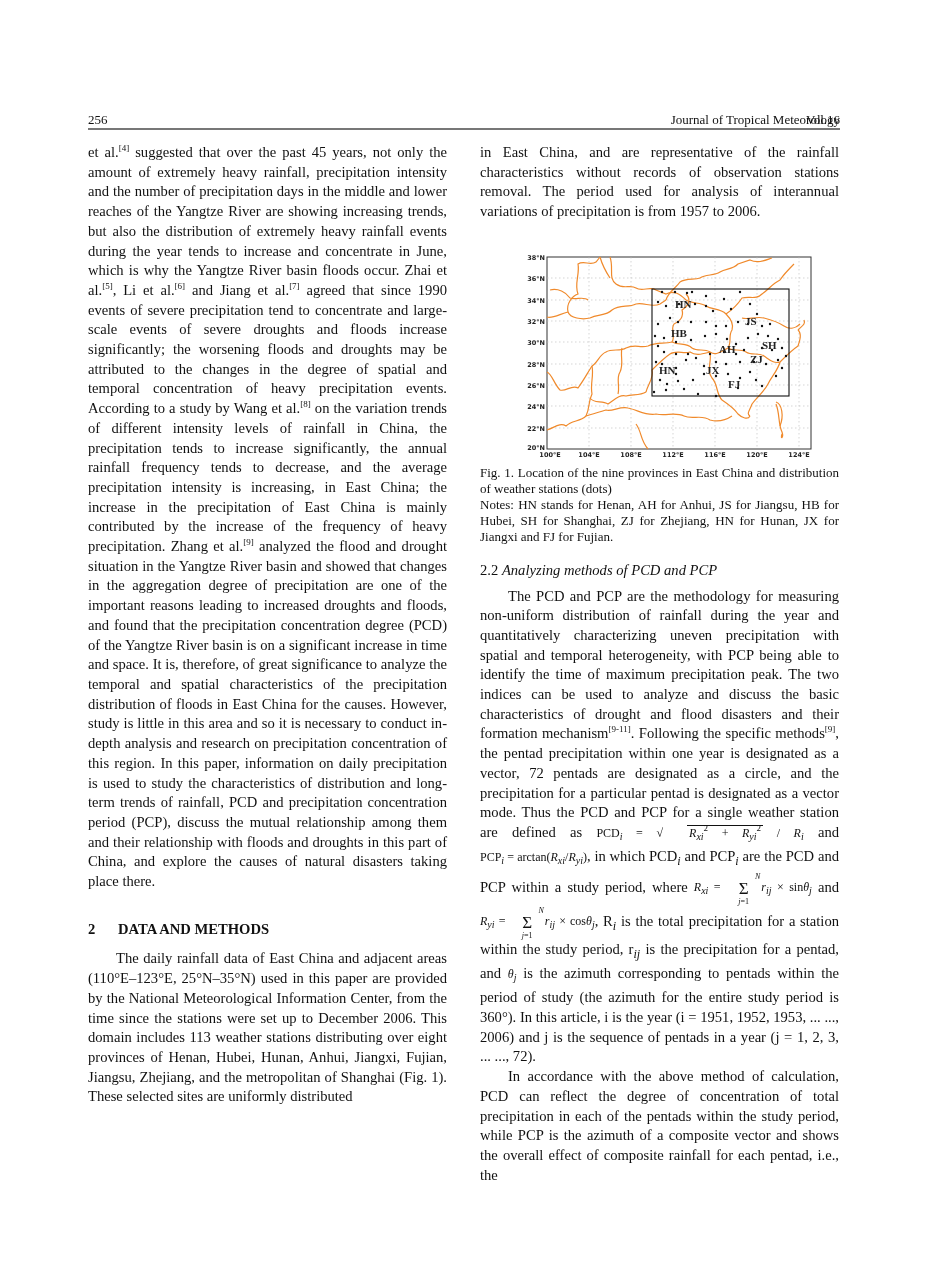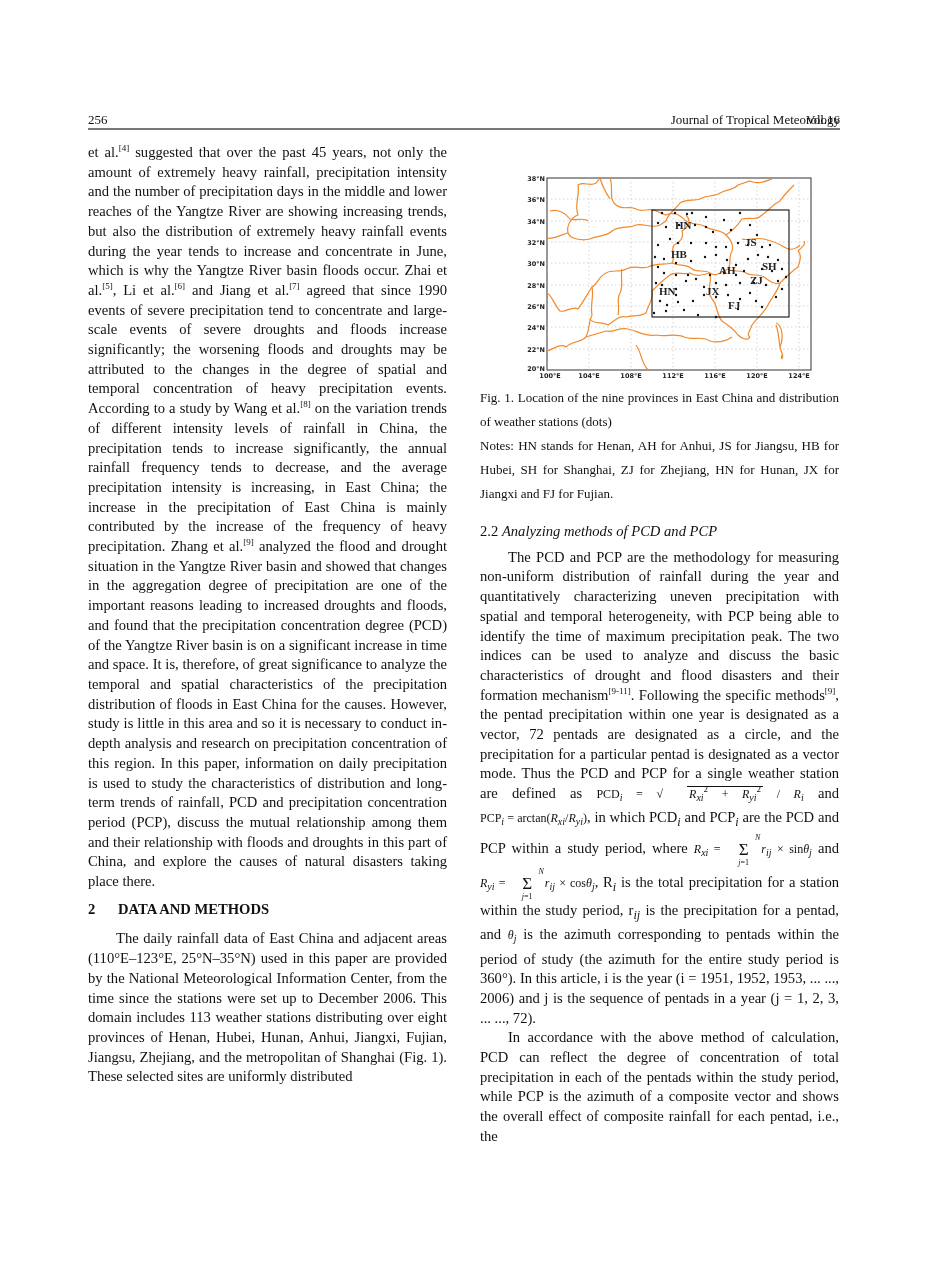--- a/index.html
+++ b/index.html
@@ -15,21 +15,21 @@
   .col.left { left:88px; }
   .col.right { left:480px; }
   p { margin:0; }
   .indent { text-indent:28px; }
   sup { font-size:9px; line-height:0; vertical-align:6px; }
   .sec { font-weight:bold; margin-top:16px; font-size:14.6px; text-align:left; }
   .sec .num { display:inline-block; width:30px; }
   .sub { margin-top:14px; margin-bottom:6px; text-align:left; }
   .sub i { font-style:italic; }
   .figure { position:relative; width:359px; height:215px; margin-top:22px; }
-  .caption { font-size:13px; line-height:24px; text-align:justify; margin-top:6px; }
+  .caption { font-size:13px; line-height:16px; text-align:justify; margin-top:6px; }
   .math { font-size:12px; font-family:"Liberation Serif", serif; white-space:nowrap; }
   .math i { font-style:italic; }
   .sumblk { display:inline-block; vertical-align:middle; text-align:center; font-size:8px; line-height:9px; margin:0 1px; }
   .sumblk .sig { font-size:17px; line-height:16px; }
   .sqrt { border-top:1px solid #111; padding:0 2px;margin-left:24px; }
   .map-label { position:absolute; font-family:"Liberation Serif", serif; font-weight:bold; font-size:11px; color:#222; }
   .axlbl { font-family:"DejaVu Sans", sans-serif; font-size:6.5px; font-weight:bold; fill:#222; }
 </style>
 </head>
 <body>
@@ -37,27 +37,28 @@
 <div class="header">
   <span class="pg">256</span>
   <span class="jt">Journal of Tropical Meteorology</span>
   <span class="vol">Vol.16</span>
 </div>
 <div class="header-rule"></div>
 
 <div class="col left">
   <p><span>et al.</span><sup>[4]</sup><span> suggested that over the past 45 years, not only the amount of extremely heavy rainfall, precipitation intensity and the number of precipitation days in the middle and lower reaches of the Yangtze River are showing increasing trends, but also the distribution of extremely heavy rainfall events during the year tends to increase and concentrate in June, which is why the Yangtze River basin floods occur. Zhai et al.</span><sup>[5]</sup><span>, Li et al.</span><sup>[6]</sup><span> and Jiang et al.</span><sup>[7]</sup><span> agreed that since 1990 events of severe precipitation tend to concentrate and large-scale events of severe droughts and floods increase significantly; the worsening floods and droughts may be attributed to the changes in the degree of spatial and temporal concentration of heavy precipitation events. According to a study by Wang et al.</span><sup>[8]</sup><span> on the variation trends of different intensity levels of rainfall in China, the precipitation tends to increase significantly, the annual rainfall frequency tends to decrease, and the average precipitation intensity is increasing, in East China; the increase in the precipitation of East China is mainly contributed by the increase of the frequency of heavy precipitation. Zhang et al.</span><sup>[9]</sup><span> analyzed the flood and drought situation in the Yangtze River basin and showed that changes in the aggregation degree of precipitation are one of the important reasons leading to increased droughts and floods, and found that the precipitation concentration degree (PCD) of the Yangtze River basin is on a significant increase in time and space. It is, therefore, of great significance to analyze the temporal and spatial characteristics of the precipitation distribution of floods in East China for the causes. However, study is little in this area and so it is necessary to conduct in-depth analysis and research on precipitation concentration of this region. In this paper, information on daily precipitation is used to study the characteristics of distribution and long-term trends of rainfall, PCD and precipitation concentration period (PCP), discuss the mutual relationship among them and their relationship with floods and droughts in this part of China, and explore the causes of natural disasters taking place there.</span></p>
 
-  <div class="sec" style="margin-top:8px;">
+  <div class="sec" style="margin-top:28px;">
     <span class="num">2</span><span>DATA AND METHODS</span>
   </div>
   <p class="indent" style="margin-top:10px;">The daily rainfall data of East China and adjacent areas (110°E–123°E, 25°N–35°N) used in this paper are provided by the National Meteorological Information Center, from the time since the stations were set up to December 2006. This domain includes 113 weather stations distributing over eight provinces of Henan, Hubei, Hunan, Anhui, Jiangxi, Fujian, Jiangsu, Zhejiang, and the metropolitan of Shanghai (Fig. 1). These selected sites are uniformly distributed</p>
 </div>
 
 <div class="col right">
+  <p>in East China, and are representative of the rainfall characteristics without records of observation stations removal. The period used for analysis of interannual variations of precipitation is from 1957 to 2006.</p>
 
   <div class="figure">
     <svg width="359" height="215" viewBox="0 0 359 215">
 
       <rect x="67" y="13" width="264" height="192" fill="#fff" stroke="#333" stroke-width="1"></rect>
 
       <g stroke="#bbb" stroke-width="0.6" stroke-dasharray="1.5,2.5">
         <line x1="109" y1="13" x2="109" y2="205"></line>
         <line x1="151" y1="13" x2="151" y2="205"></line>
         <line x1="193" y1="13" x2="193" y2="205"></line>

